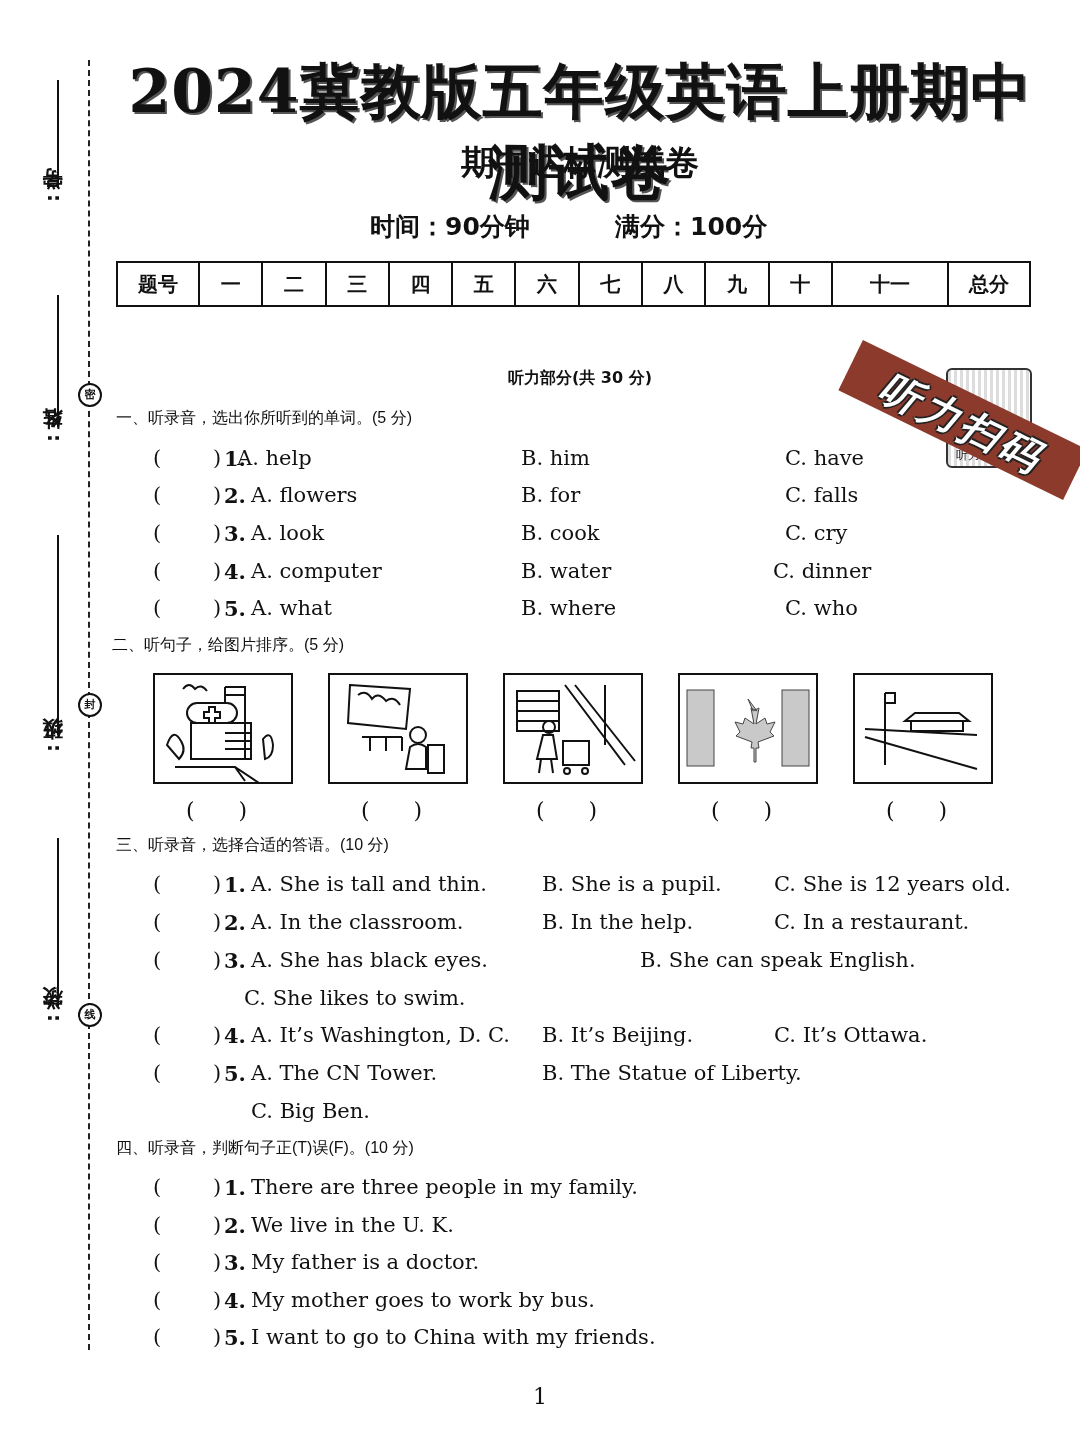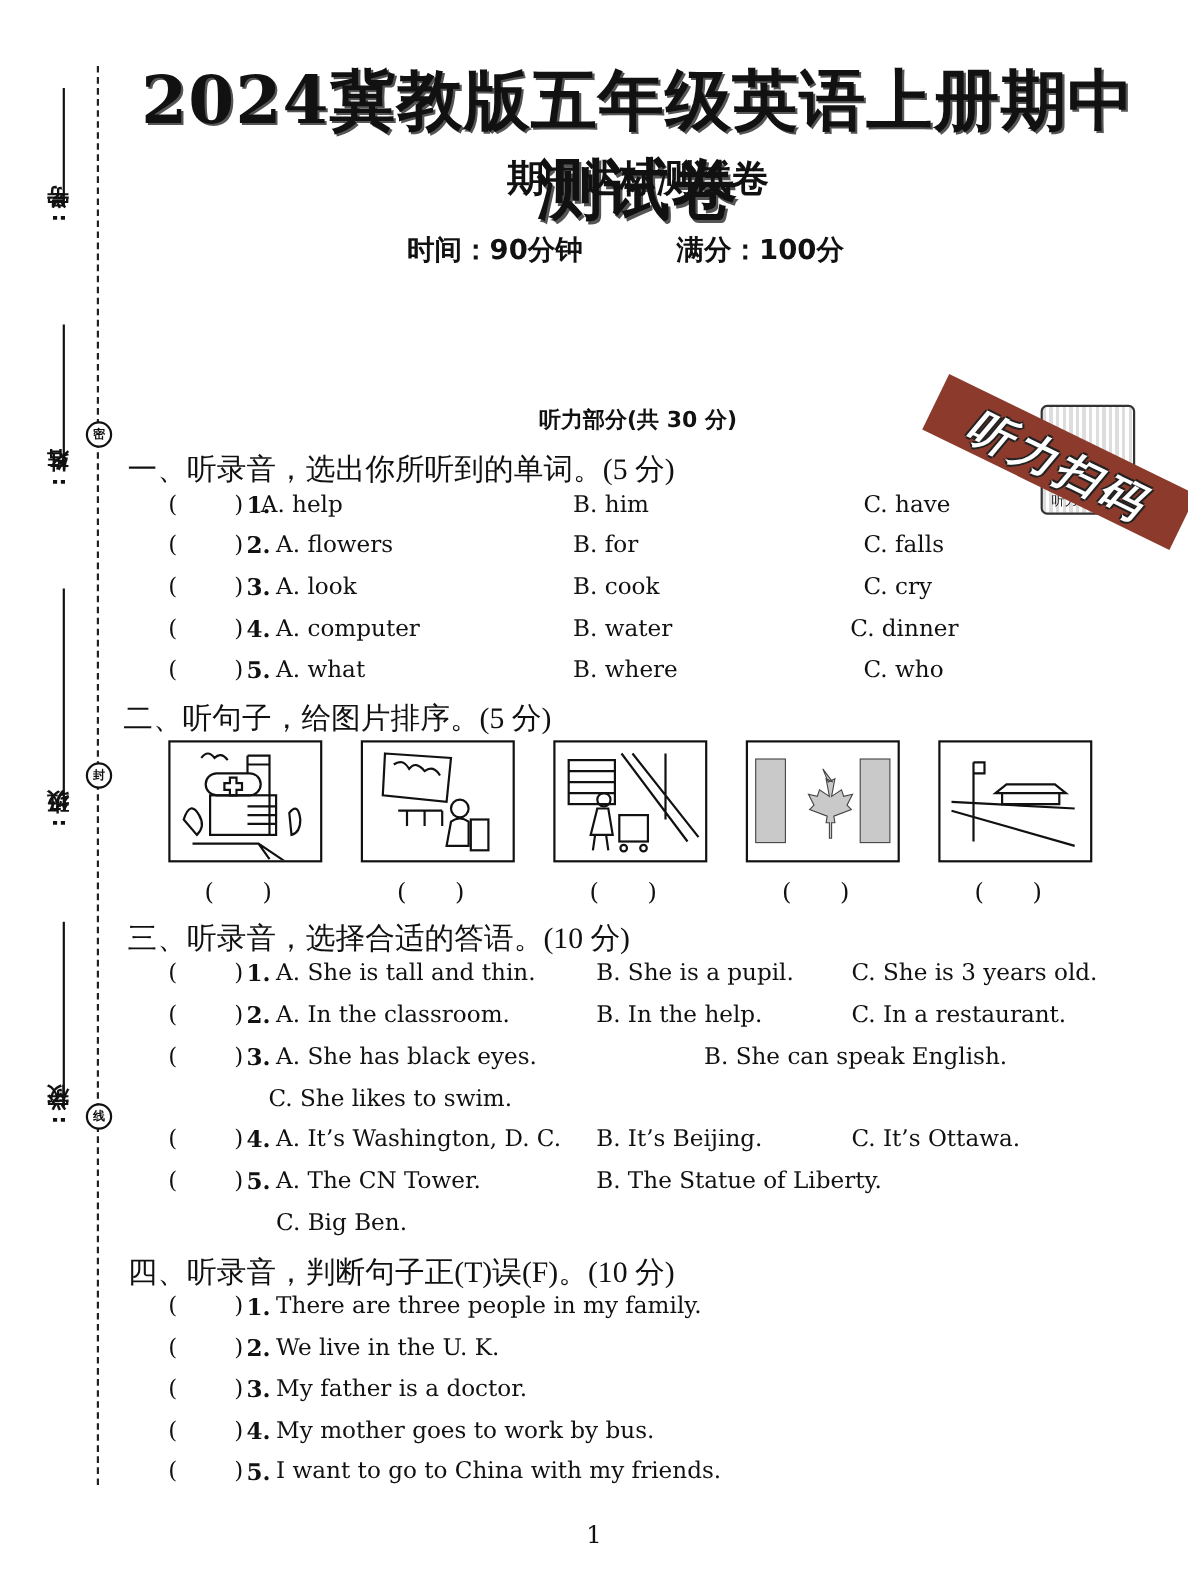--- a/index.html
+++ b/index.html
@@ -16,23 +16,23 @@
   .title { position: absolute; left: 120px; top: 52px; width: 920px; text-align: center;
            font-family: "DejaVu Serif", serif; font-weight: 900; font-size: 60px; letter-spacing: 1px; text-shadow: 2px 2px 0 #555; }
   .subtitle { position: absolute; left: 120px; top: 140px; width: 920px; text-align: center;
               font-family: "DejaVu Sans", sans-serif; font-weight: bold; font-size: 34px; }
   .meta { position: absolute; top: 210px; font-family: "DejaVu Sans", sans-serif; font-weight: bold; font-size: 25px; }
   
   table.score { position: absolute; left: 116px; top: 261px; border-collapse: collapse; width: 915px; }
   table.score td { border: 2px solid #111; height: 40px; text-align: center; font-family: "DejaVu Sans", sans-serif;
                    font-weight: bold; font-size: 20px; }
   
-  .section-head { position: absolute; font-family: Liberation Serif, serif; font-size: 27px; }
+  .section-head { position: absolute; font-family: Liberation Sans, sans-serif; font-size: 16px; }
   .center-head { position: absolute; left: 120px; width: 920px; top: 368px; text-align: center;
-                 font-family: "DejaVu Sans", sans-serif; font-weight: bold; font-size: 20px; }
+                 font-family: "DejaVu Sans", sans-serif; font-weight: bold; font-size: 16px; }
   .row { position: absolute; font-size: 21px; white-space: nowrap; }
   .paren { position: absolute; left: 153px; }
   .closep { position: absolute; left: 213px; }
   .num { font-weight: bold; }
   .opt { position: absolute; white-space: nowrap; }
   
   .pic { position: absolute; top: 673px; width: 136px; height: 107px; border: 2px solid #111; background: #fff; }
   .pic-paren { position: absolute; top: 796px; font-size: 22px; }
   
   .banner { position: absolute; left: 838px; top: 392px; width: 250px; height: 56px; background: #8b3a2c;
@@ -62,20 +62,35 @@
 <div class="side-line" style="top:838px;height:168px"></div>
 <div class="side-label" style="top:1012px">学校:</div>
 
 <div class="title">2024冀教版五年级英语上册期中测试卷</div>
 <div class="subtitle">期中达标测试卷</div>
 <div class="meta" style="left:370px">时间：90分钟</div>
 <div class="meta" style="left:615px">满分：100分</div>
 
 <table class="score">
   <tbody>
+      <tr>
+    <td style="width:78px">题号</td>
+    <td>一</td>
+    <td>二</td>
+    <td>三</td>
+    <td>四</td>
+    <td>五</td>
+    <td>六</td>
+    <td>七</td>
+    <td>八</td>
+    <td>九</td>
+    <td>十</td>
+    <td>十一</td>
+    <td style="width:78px">总分</td>
+  </tr>
 </tbody>
   </table>
 
 <div class="qr">
   <span class="qr-label">听力</span>
 </div>
 <div class="banner">
   <div class="banner-text">听力扫码</div>
 </div>
 
@@ -194,21 +209,21 @@
 <span class="pic-paren" style="left:886px">(　　)</span>
 
 <div class="section-head" style="left:116px;top:835px">三、听录音，选择合适的答语。(10 分)</div>
 <div>
   <div class="row" style="top:872px;left:0;width:1080px">
     <span class="paren">(</span>
     <span class="closep">)</span>
     <span class="opt num" style="left:224px">1.</span>
     <span class="opt" style="left:251px">A. She is tall and thin.</span>
     <span class="opt" style="left:542px">B. She is a pupil.</span>
-    <span class="opt" style="left:774px">C. She is 3 years old.</span>
+    <span class="opt" style="left:774px">C. She is 12 years old.</span>
   </div>
   <div class="row" style="top:910px;left:0;width:1080px">
     <span class="paren">(</span>
     <span class="closep">)</span>
     <span class="opt num" style="left:224px">2.</span>
     <span class="opt" style="left:251px">A. In the classroom.</span>
     <span class="opt" style="left:542px">B. In the help.</span>
     <span class="opt" style="left:774px">C. In a restaurant.</span>
   </div>
   <div class="row" style="top:948px;left:0;width:1080px">

